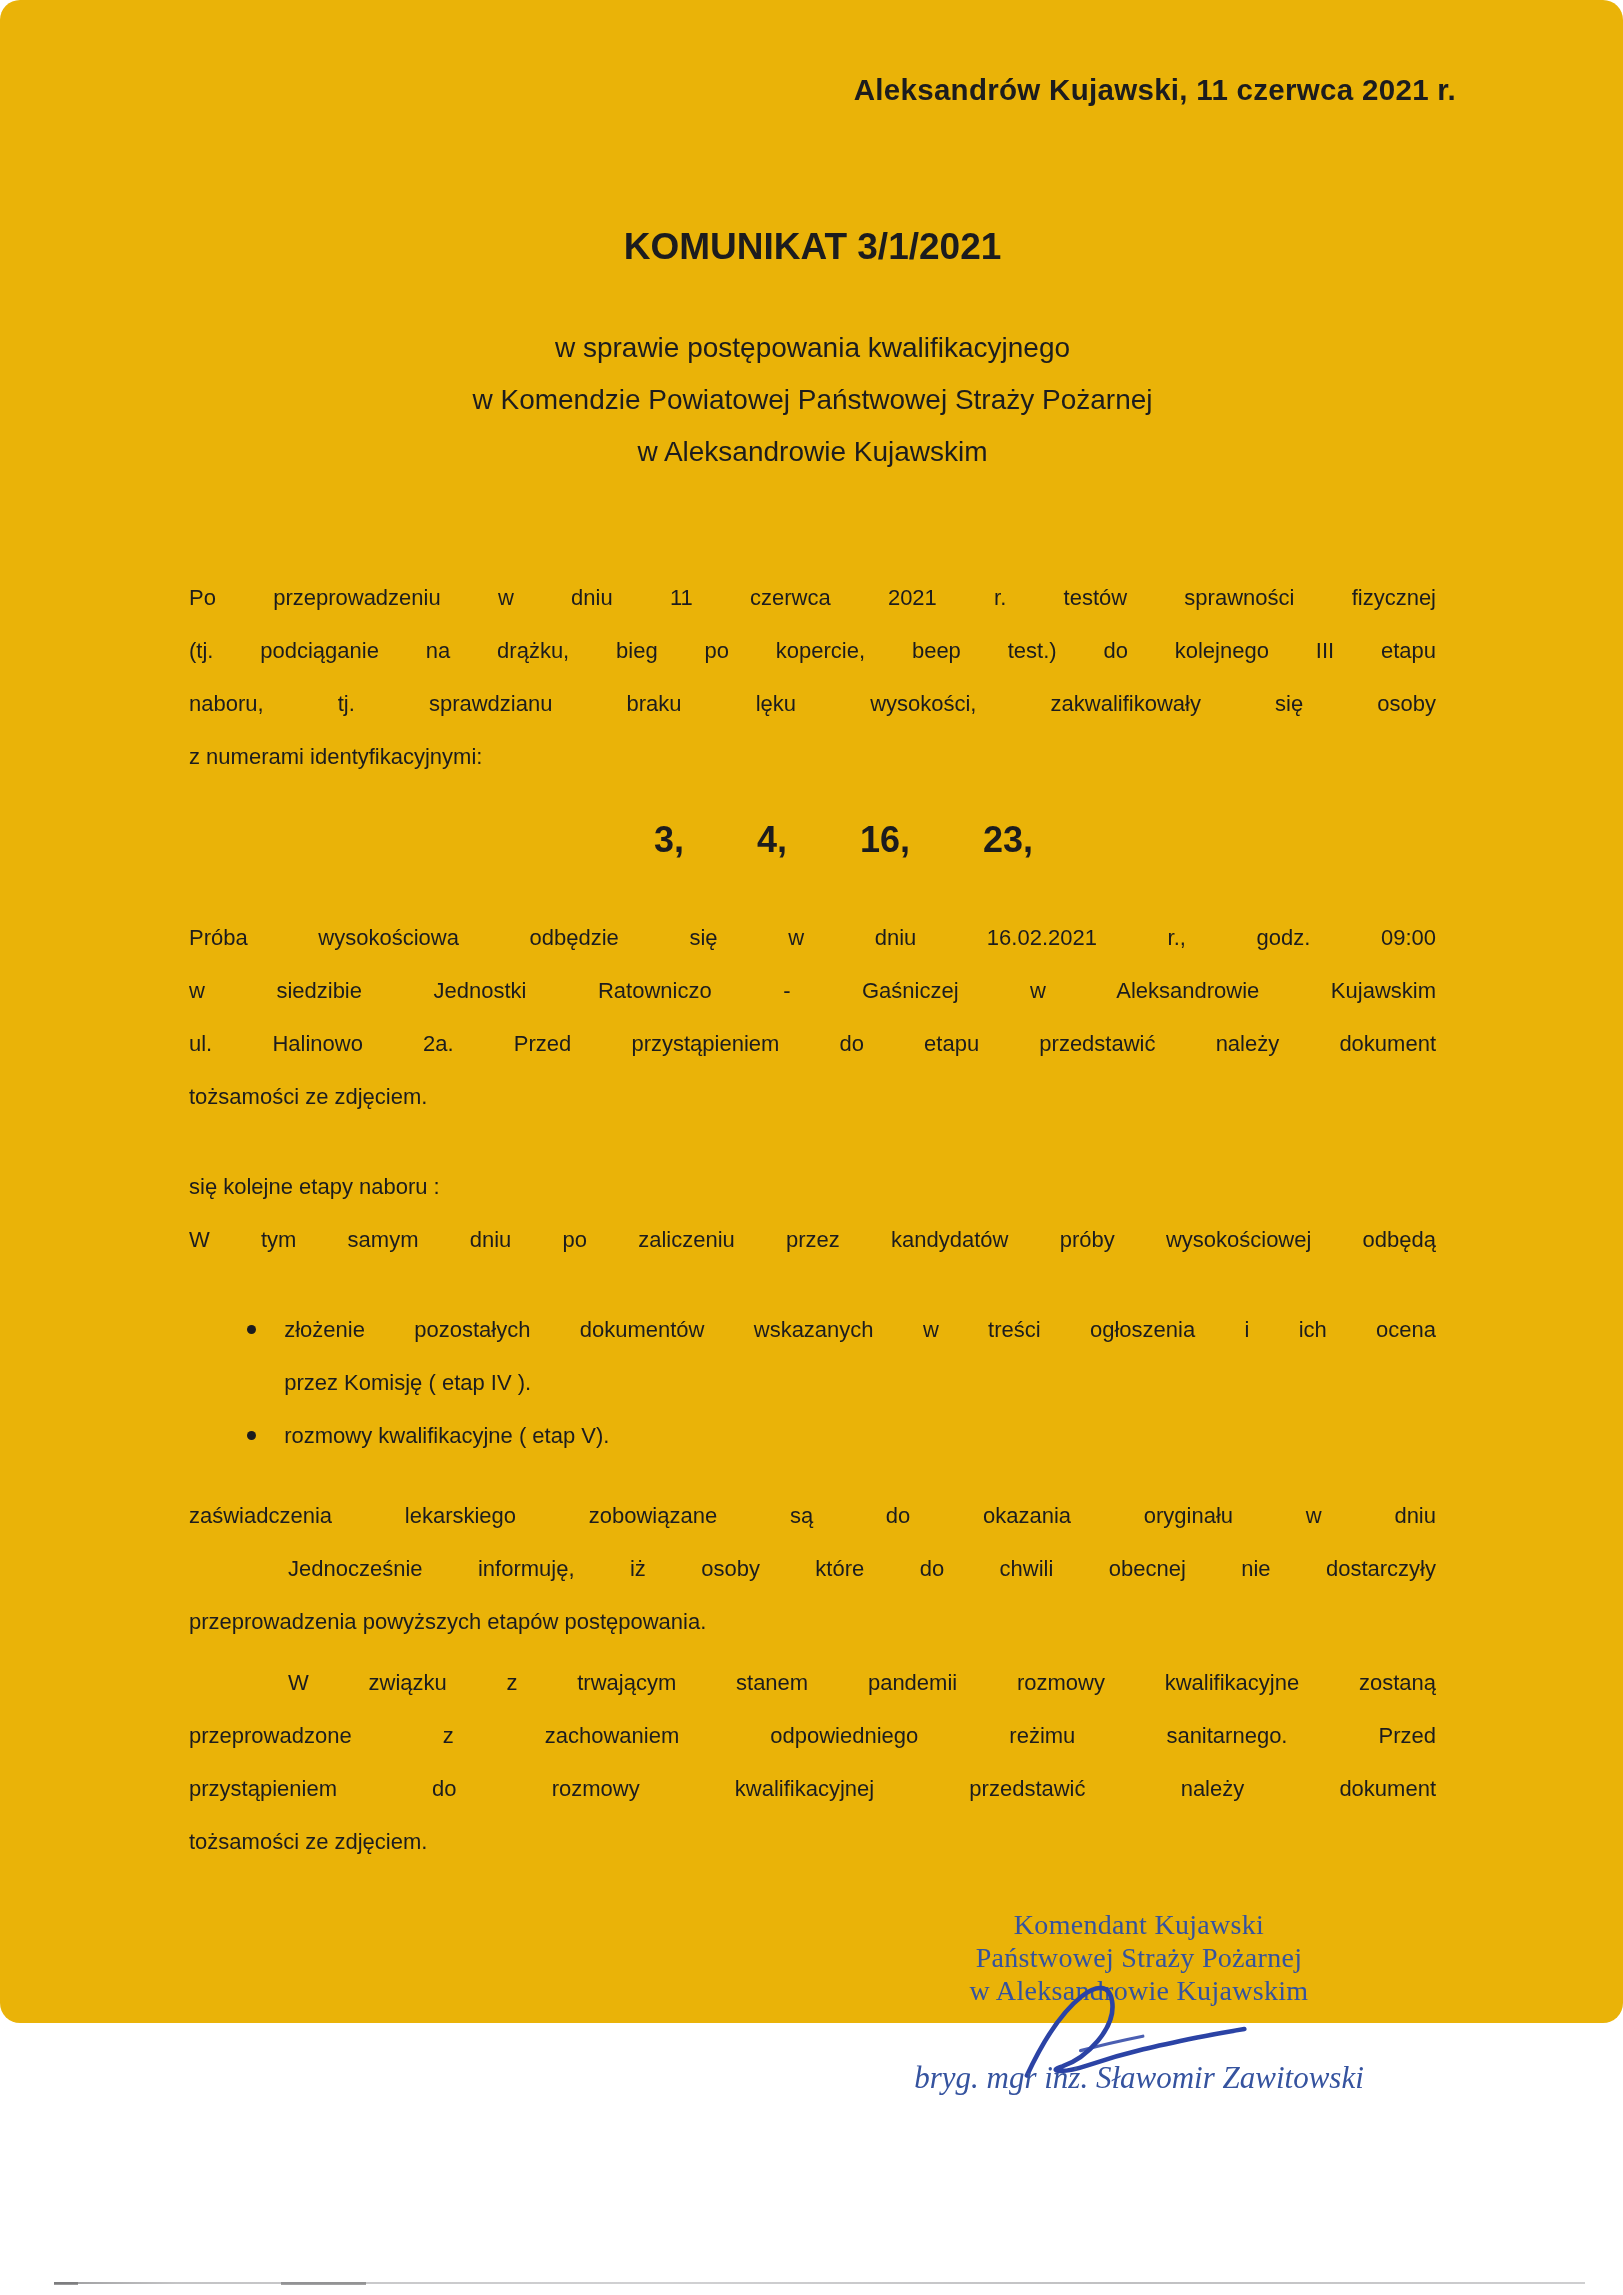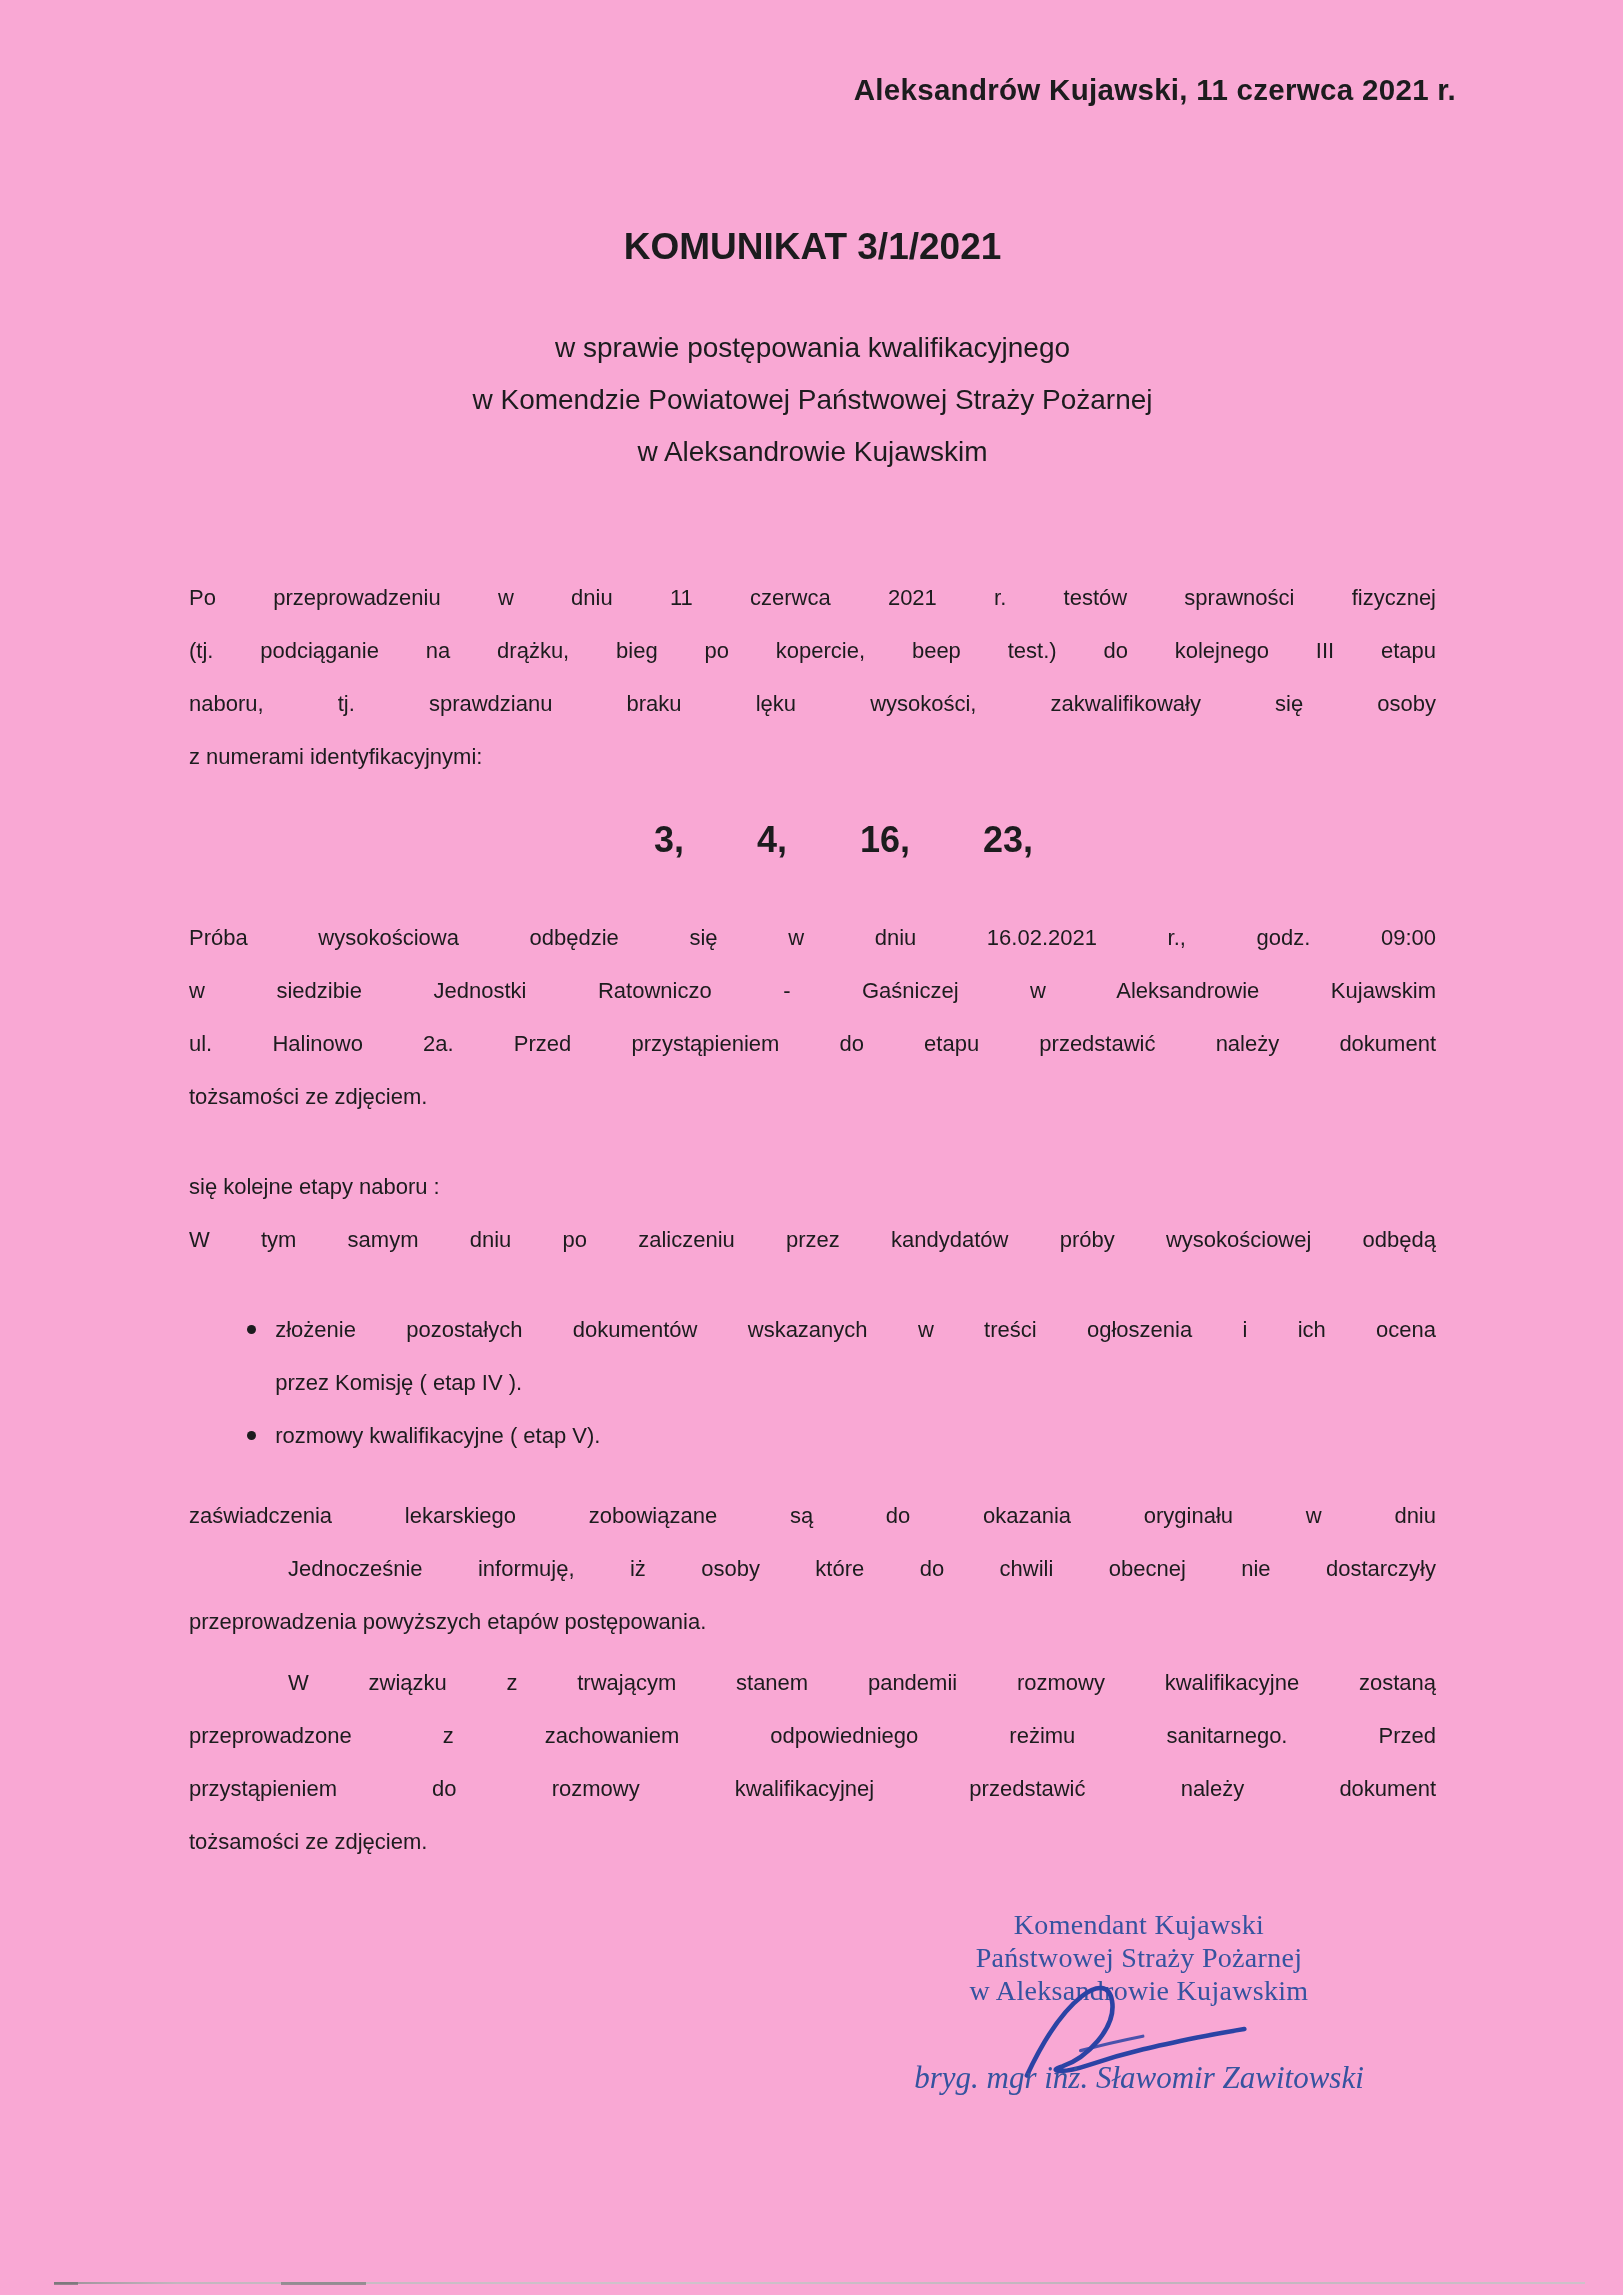--- a/index.html
+++ b/index.html
@@ -10,22 +10,23 @@
     width: 1623px;
     height: 2295px;
     background: #ffffff;
     overflow: hidden;
     font-family: "Liberation Sans", sans-serif;
     color: var(--ink, #1c1c1e);
   }
   .page {
     position: relative;
     width: 1623px;
-    height: 2295px;
-    background: #f9a8d4;
+    height: 2023px;
+    background: #eab308;
+    border-radius: 20px;
   }
   .sec {
     position: absolute;
     left: 189px;
     right: 187px;
   }
   .date-line {
     position: absolute;
     top: 73px;
     right: 167px;
@@ -85,21 +86,21 @@
   .bullet-dot {
     flex: 0 0 auto;
     width: 9.2px;
     height: 9.2px;
     border-radius: 50%;
     background: var(--ink, #1c1c1e);
     margin: 22px 0 0 58px;
   }
   .bullet-text {
     flex: 1 1 auto;
-    margin-left: 19px;
+    margin-left: 28px;
   }
   .sig {
     position: absolute;
     top: 1908px;
     left: 910px;
     width: 458px;
     text-align: center;
     color: var(--signature_blue, #35539f);
     font-family: "Liberation Serif", serif;
   }

